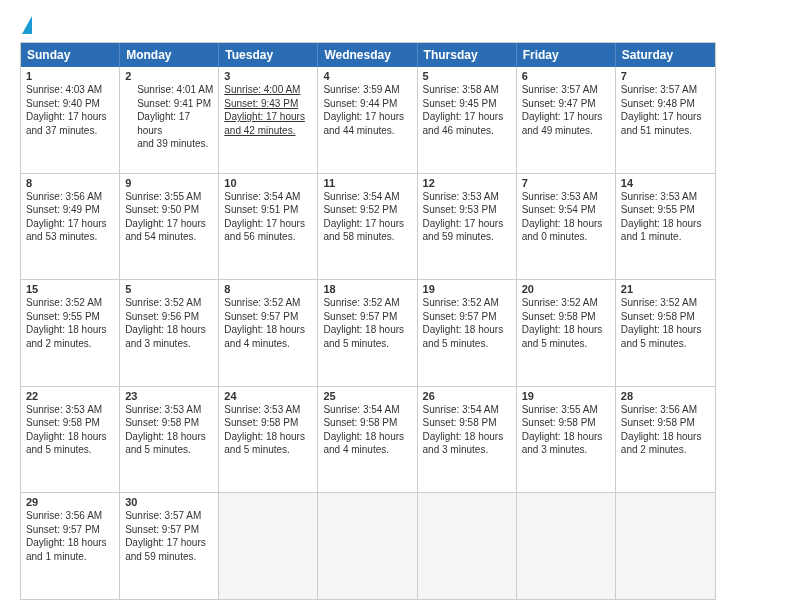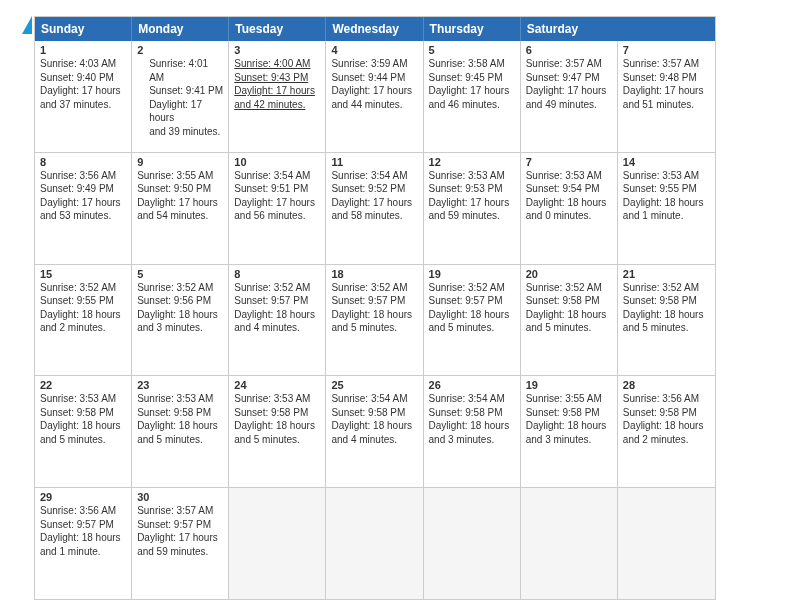--- a/index.html
+++ b/index.html
@@ -8,21 +8,21 @@
       background: #fff;
       width: 792px;
       height: 612px;
       overflow: hidden;
     }
     .page {
       width: 736px;
       height: 612px;
       padding: 16px 20px 12px 20px;
       display: flex;
-      flex-direction: row;
+      flex-direction: column;
     }
     .header {
       display: flex;
       align-items: flex-start;
       justify-content: space-between;
       margin-bottom: 8px;
     }
     .logo {
       display: flex;
       flex-direction: column;
@@ -144,20 +144,21 @@
     </div>
   </div>
 
   <div class="calendar">
     <div class="calendar-header">
     <div class="day-label">Sunday</div>
         <div class="day-label">Monday</div>
         <div class="day-label">Tuesday</div>
         <div class="day-label">Wednesday</div>
         <div class="day-label">Thursday</div>
+        <div class="day-label">Friday</div>
         <div class="day-label">Saturday</div>
       </div>
     <div class="calendar-body">
     <div class="calendar-row">
           <div class="calendar-cell">
             <span class="day-num">1</span>
             <div class="cell-info" style="white-space: pre-line;">Sunrise: 4:03 AM
 Sunset: 9:40 PM
 Daylight: 17 hours
 and 37 minutes.</div>

